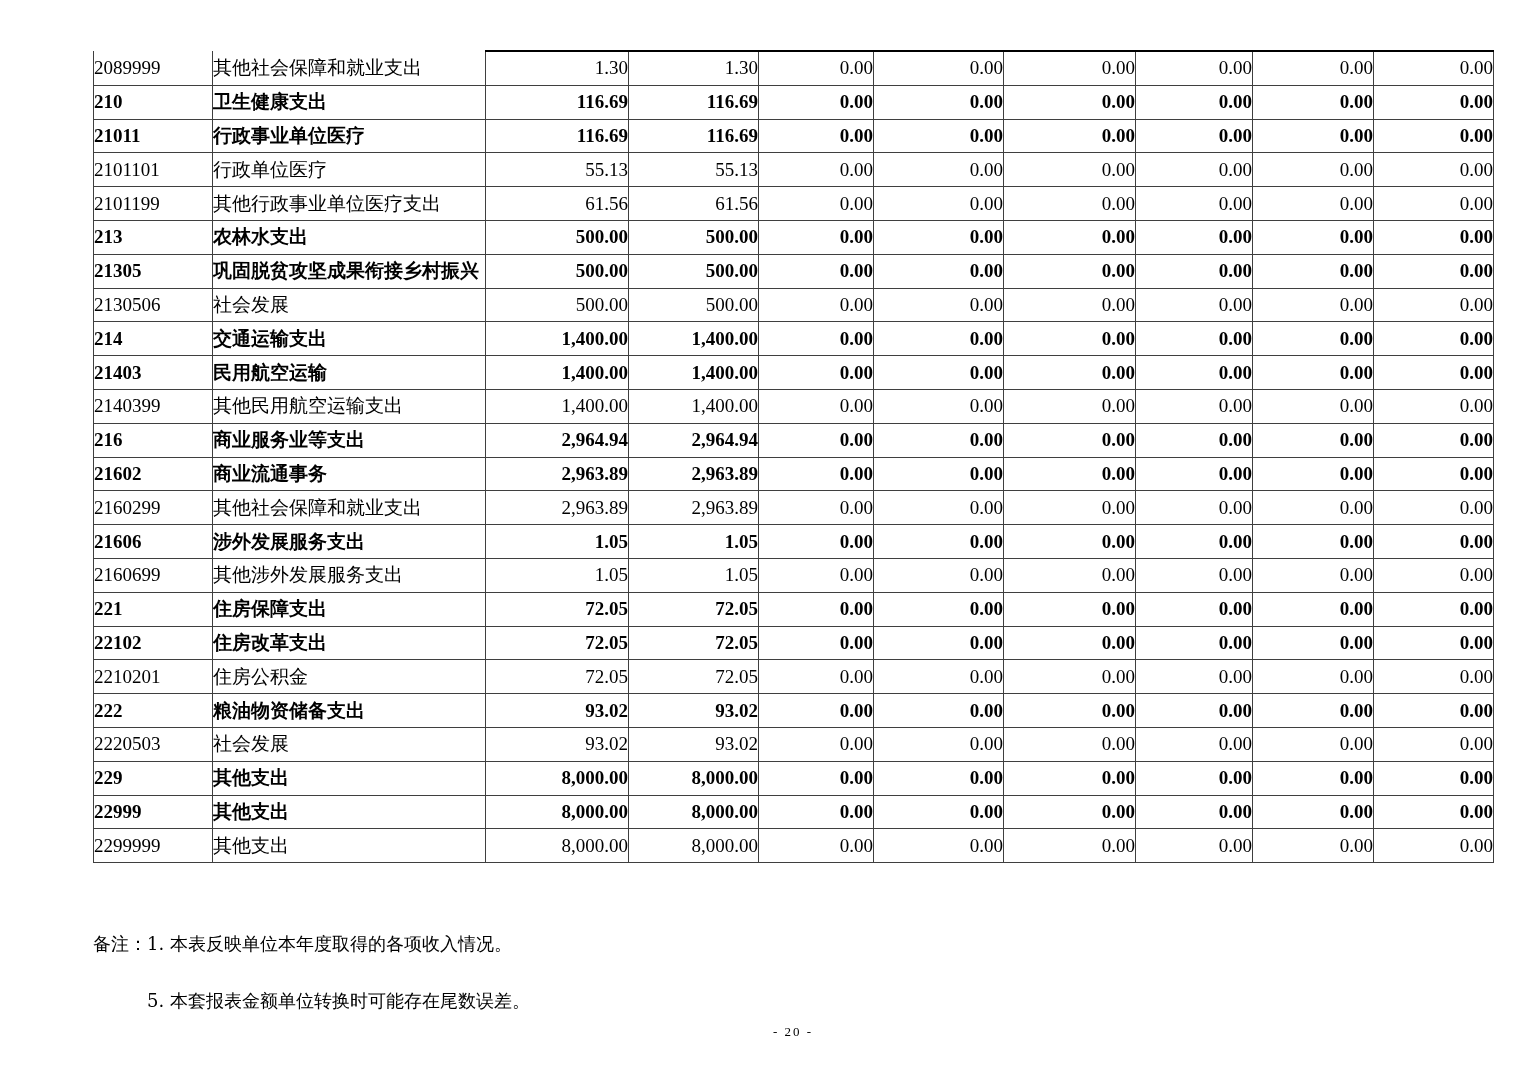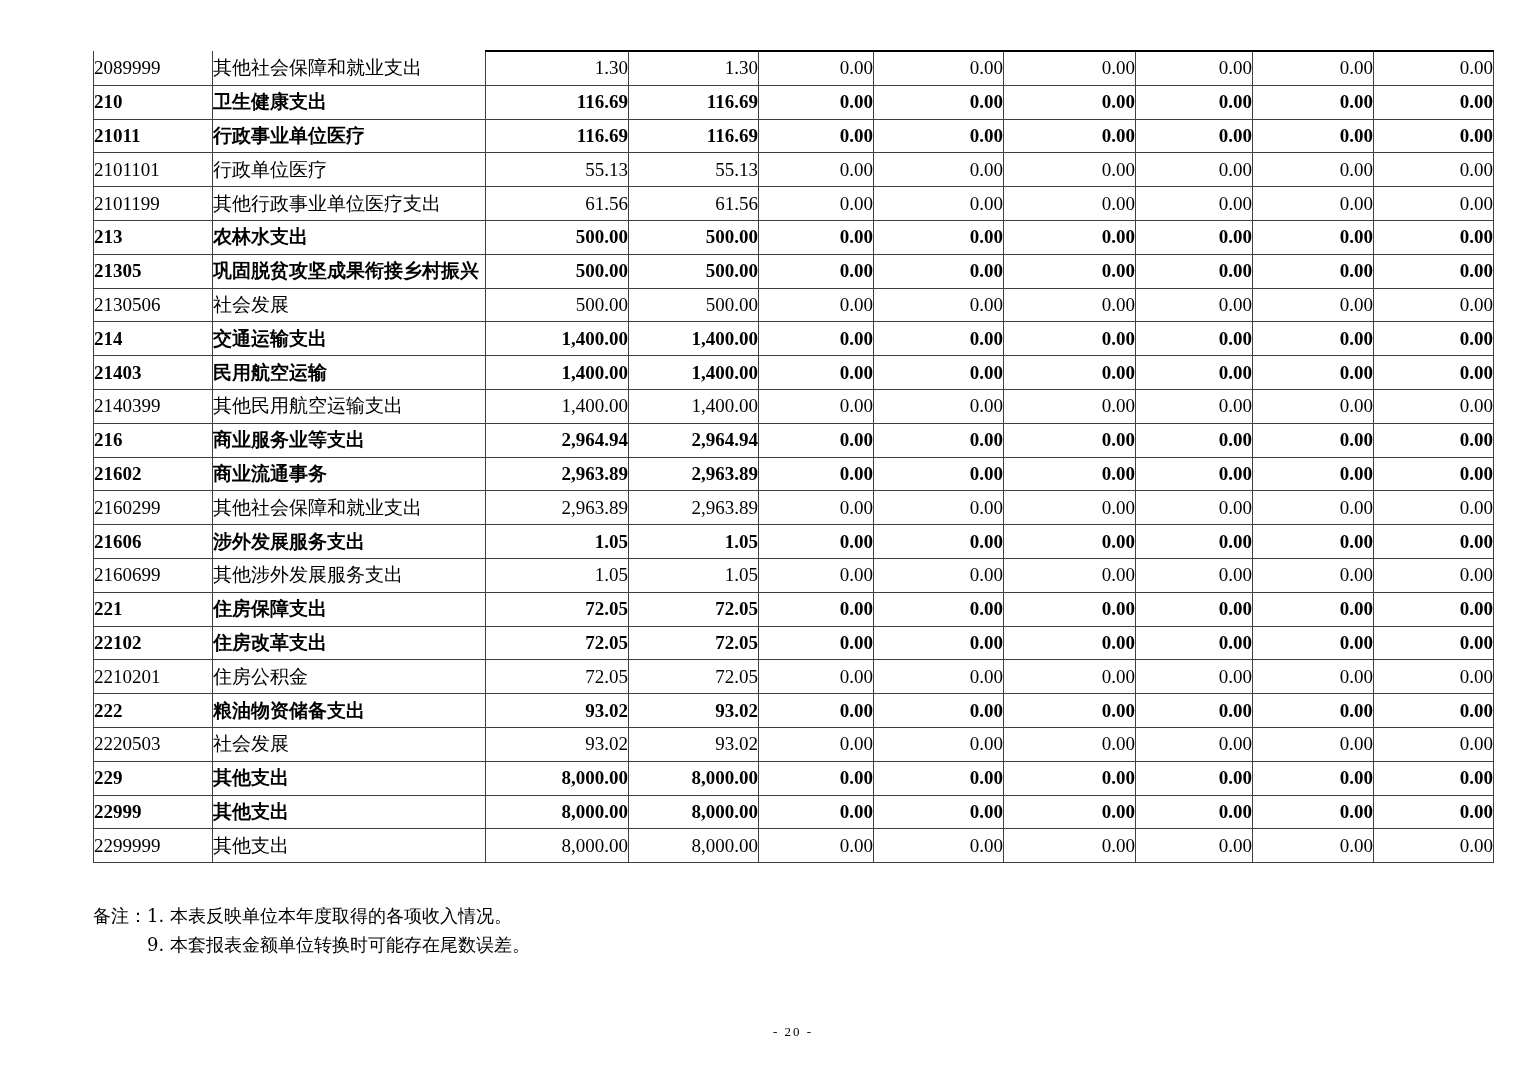--- a/index.html
+++ b/index.html
@@ -51,21 +51,21 @@
   tr.first-row td { border-top: none; }
   tr.first-row td.num { border-top: 2px solid #000; }
 
   .notes {
     position: absolute;
     left: 93px;
     top: 901px;
     font-size: 18px;
     line-height: 29px;
   }
-  .note-line { white-space: nowrap; }
+  .note-line { white-space: nowrap; margin-top: 28px; }
   .note-line.indent { margin-left: 54px; }
 
   .page-number {
     position: absolute;
     left: 93px;
     top: 1024px;
     width: 1400px;
     text-align: center;
     font-size: 13px;
     font-family: "Liberation Serif", "DejaVu Serif", serif;
@@ -377,18 +377,18 @@
           <td class="num">0.00</td>
           <td class="num">0.00</td>
           <td class="num">0.00</td>
           <td class="num">0.00</td>
         </tr>
       </tbody>
   </table>
 
   <div class="notes">
     <div class="note-line"><span>备注：</span><span>1. 本表反映单位本年度取得的各项收入情况。</span></div>
-    <div class="note-line indent"><span>9. 本套报表金额单位转换时可能存在尾数误差。</span></div>
+    <div class="note-line indent"><span>5. 本套报表金额单位转换时可能存在尾数误差。</span></div>
   </div>
 
   <div class="page-number">- 20 -</div>
 
 </div>
 
 </body></html>

